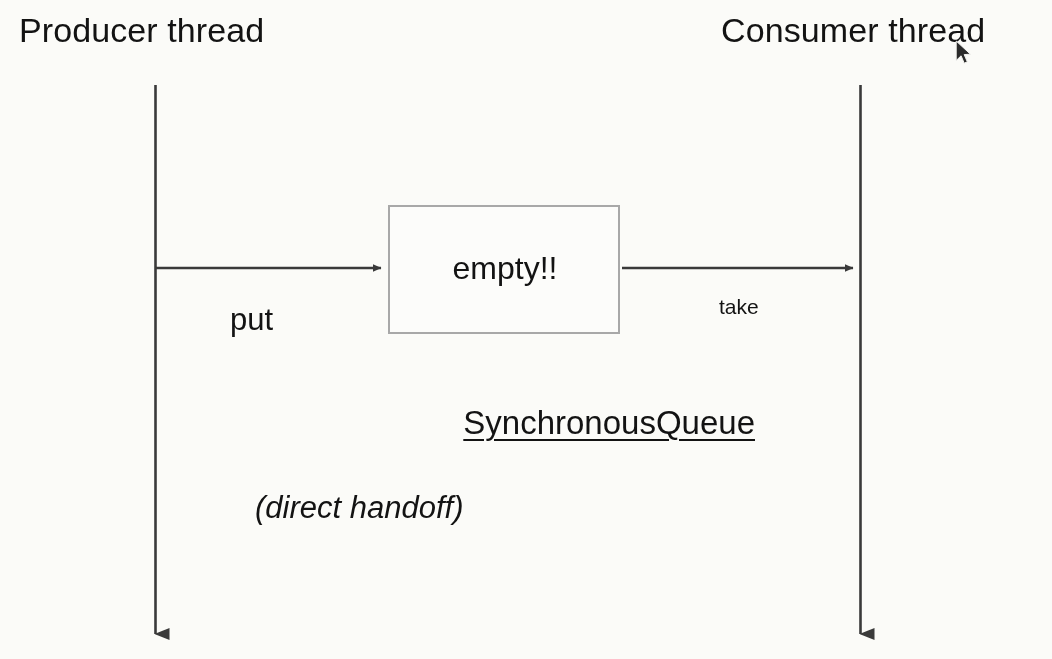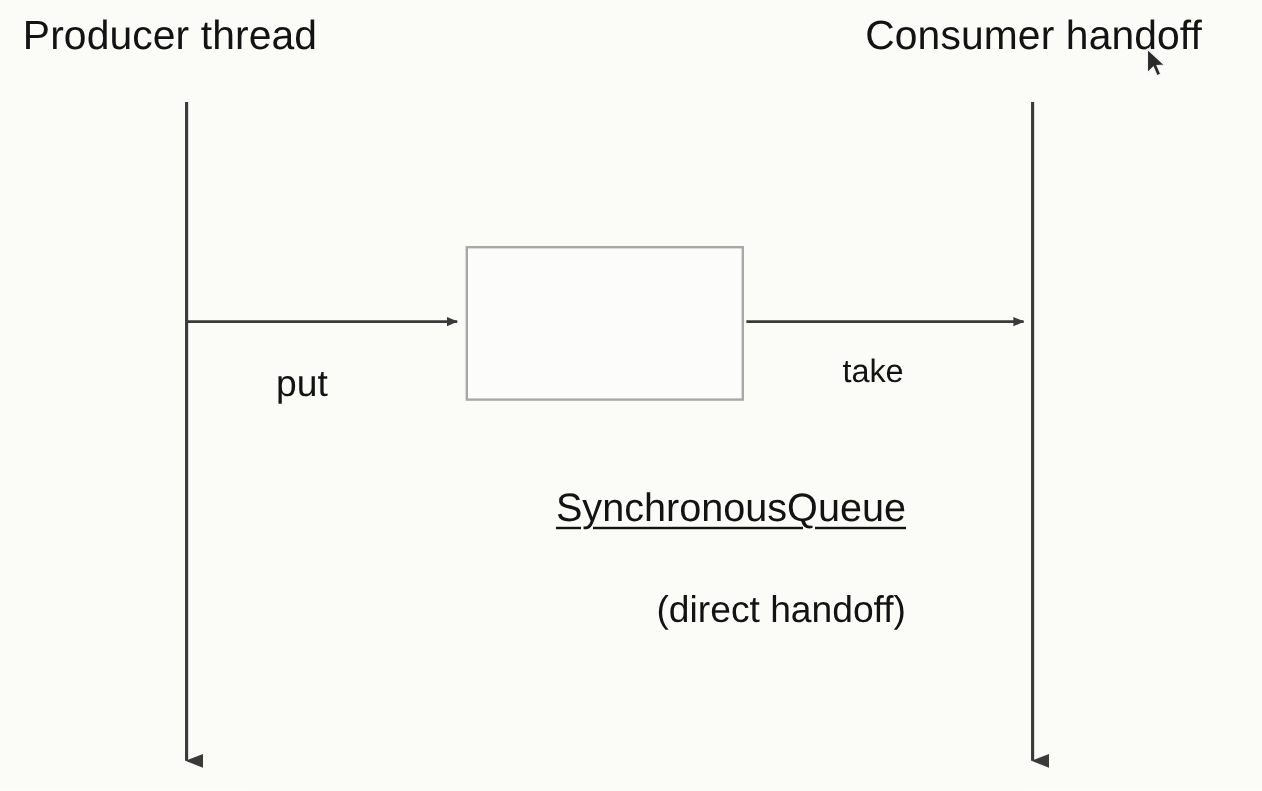--- a/index.html
+++ b/index.html
@@ -43,40 +43,41 @@
     width: 234px;
     text-align: center;
     font-size: 32px;
   }
   #put-label {
     left: 230px;
     top: 304px;
     font-size: 31px;
   }
   #take-label {
-    left: 702px;
+    left: 719px;
     top: 296px;
-    font-size: 27px;
+    font-size: 21px;
   }
   #queue-name-label {
     left: 255px;
     top: 406px;
     width: 500px;
     text-align: right;
     font-size: 33px;
     text-decoration: underline;
     text-underline-offset: 5px;
     text-decoration-thickness: 2px;
   }
   #queue-subtitle-label {
     left: 255px;
     top: 492px;
     width: 500px;
-    text-align: right;
+    text-align: left;
     font-size: 31px;
+    font-style: italic;
   }
   
   #diagram-vectors {
     position: absolute;
     left: 0;
     top: 0;
     width: 1052px;
     height: 659px;
   }
   
@@ -120,22 +121,23 @@
 
     <line x1="155" y1="268" x2="381" y2="268" stroke="#3a3a3a" stroke-width="2.4" marker-end="url(#arrowhead-right)"></line>
 
     <line x1="622" y1="268" x2="853" y2="268" stroke="#3a3a3a" stroke-width="2.4" marker-end="url(#arrowhead-right)"></line>
   </svg>
 
   <div id="queue-box"></div>
 
   <div class="lbl" id="producer-thread-label">Producer thread</div>
 
-  <div class="lbl" id="consumer-thread-label">Consumer handoff</div>
+  <div class="lbl" id="consumer-thread-label">Consumer thread</div>
 
+  <div class="lbl" id="box-state-label">empty!!</div>
 
   <div class="lbl" id="put-label">put</div>
 
   <div class="lbl" id="take-label">take</div>
 
   <div class="lbl" id="queue-name-label">SynchronousQueue</div>
 
   <div class="lbl" id="queue-subtitle-label">(direct handoff)</div>
 
   <svg id="mouse-cursor" viewBox="0 0 18 26" xmlns="http://www.w3.org/2000/svg">

